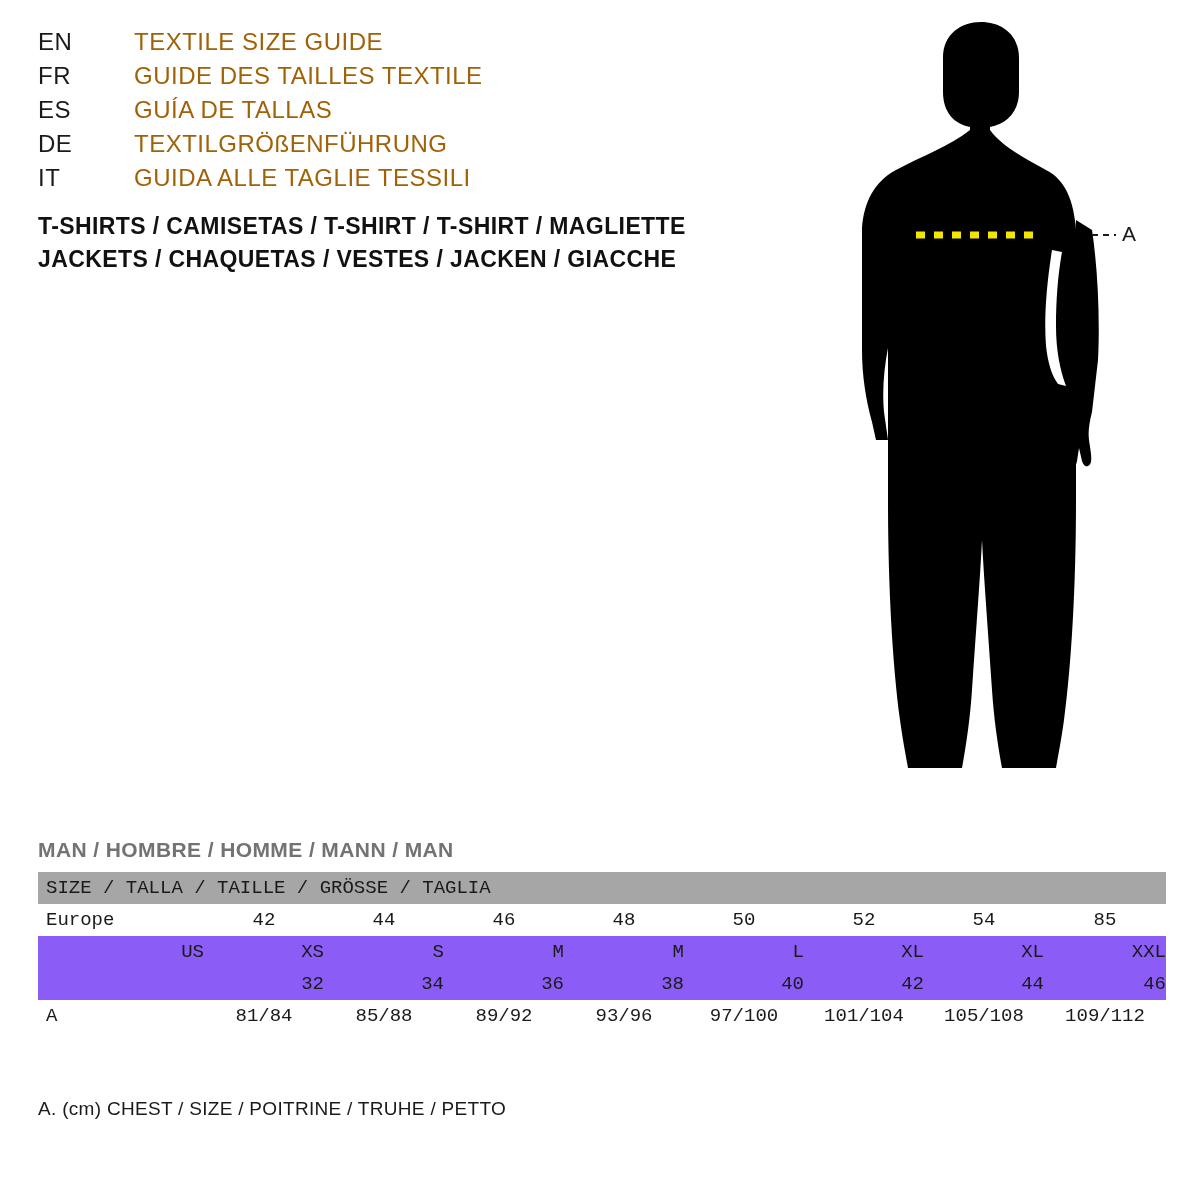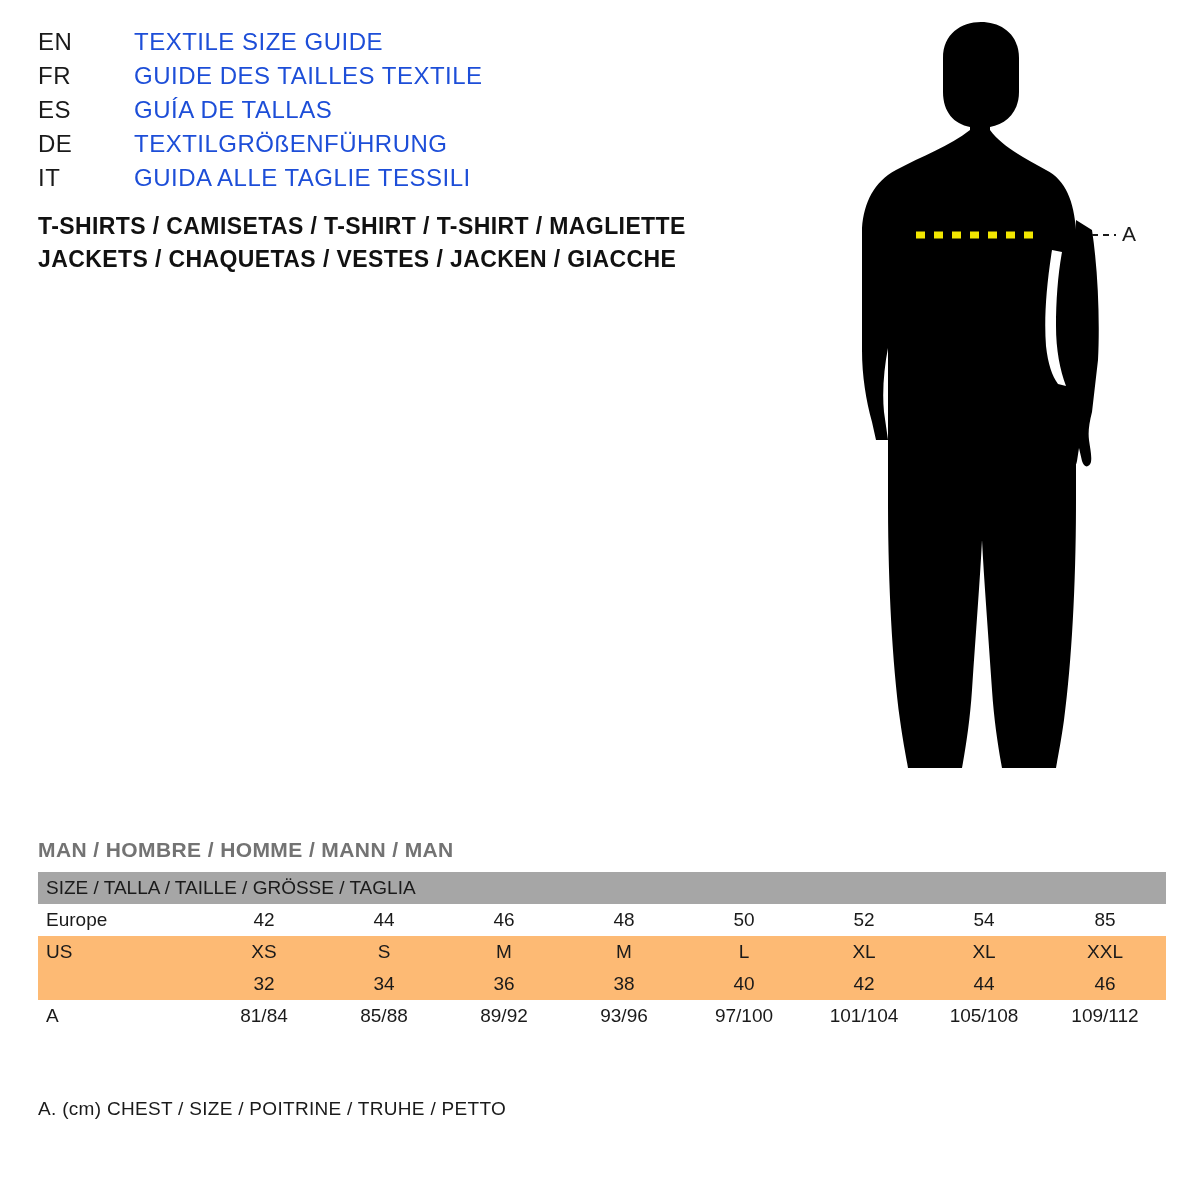--- a/index.html
+++ b/index.html
@@ -31,21 +31,21 @@
   }
   .lang-code {
     width: 80px;
     font-size: 24px;
     letter-spacing: 0.5px;
     color: #1a1a1a;
   }
   .lang-text {
     font-size: 24px;
     letter-spacing: 0.5px;
-    color: #1d4ed8;
+    color: #a16207;
   }
 
   .garment-block {
     position: absolute;
     left: 38px;
     top: 210px;
     width: 760px;
   }
   .garment-line {
     font-size: 23px;
@@ -101,28 +101,30 @@
     border-collapse: collapse;
     width: 1128px;
     table-layout: fixed;
   }
   table.size-table td {
     font-size: 19px;
     color: #1a1a1a;
     height: 32px;
     padding: 0;
     vertical-align: middle;
+    font-family: Liberation Mono, monospace;
   }
   .row-head td {
     background: #a6a6a6;
     font-size: 18px;
     height: 34px;
   }
   .row-shade td {
-    background: #fdba74;
+    background: #8b5cf6;
+    text-align: right;
   }
   .row-plain td {
     background: #ffffff;
   }
   .cell-label {
     text-align: left;
     padding-left: 8px !important;
   }
   .cell-val {
     text-align: center;

